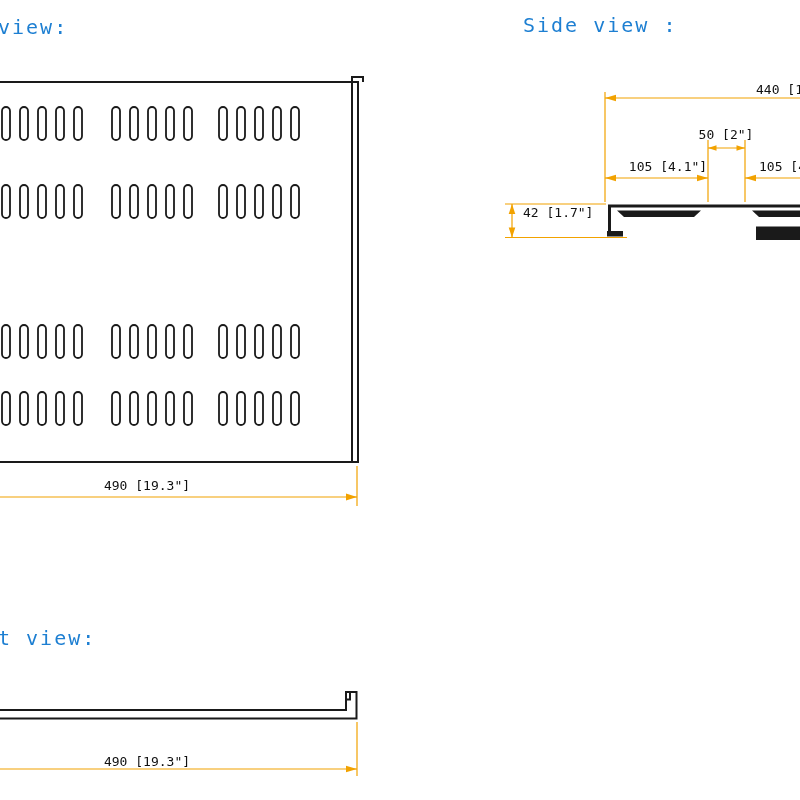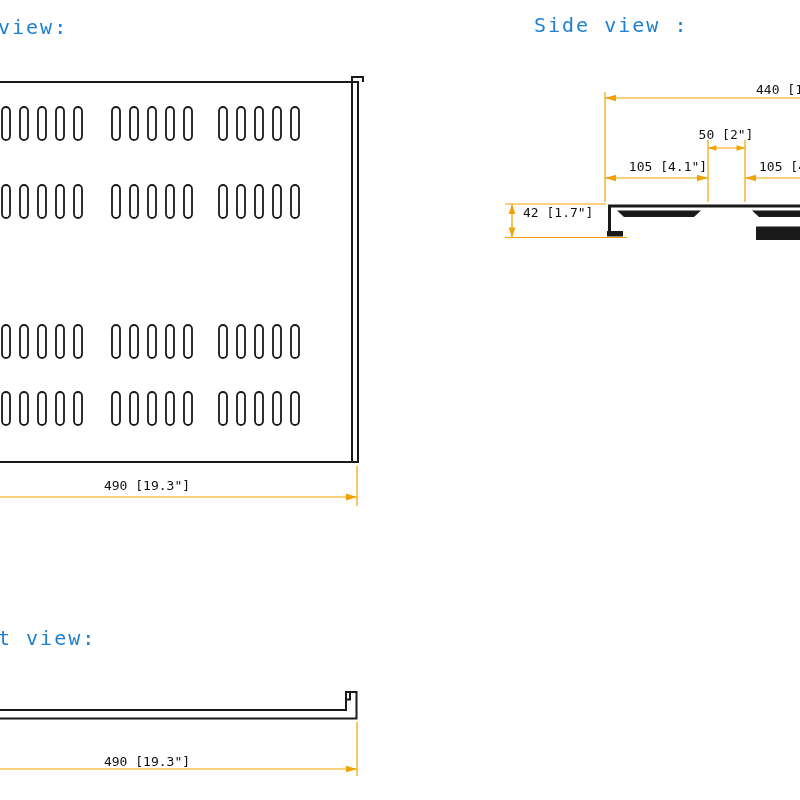--- a/index.html
+++ b/index.html
@@ -129,21 +129,21 @@
     <path class="blk" stroke-width="2" d="M-20 710 H346 V692 H356.5 V718.5 H-20"></path>
     <path class="blk" stroke-width="2" d="M350 692 V699.5 H346"></path>
     <g>
       <path class="dim" d="M357 722 V776 M-20 769 H357"></path>
       <polygon class="dimf" points="357,769 346,765.7 346,772.3"></polygon>
     </g>
   </g>
 </svg>
 
 <div class="title" style="left:-2px;top:15px">view:</div>
-<div class="title" style="left:534px;top:13px">Side view :</div>
+<div class="title" style="left:523px;top:13px">Side view :</div>
 <div class="title" style="left:-2px;top:626px">t view:</div>
 
 <div class="lbl" style="left:147px;top:478px;transform:translateX(-50%)">490 [19.3"]</div>
 <div class="lbl" style="left:756px;top:82px">440 [1</div>
 <div class="lbl" style="left:726px;top:127px;transform:translateX(-50%)">50 [2"]</div>
 <div class="lbl" style="left:668px;top:159px;transform:translateX(-50%)">105 [4.1"]</div>
 <div class="lbl" style="left:759px;top:159px">105 [4</div>
 <div class="lbl" style="left:523px;top:205px">42 [1.7"]</div>
 <div class="lbl" style="left:147px;top:754px;transform:translateX(-50%)">490 [19.3"]</div>
 

